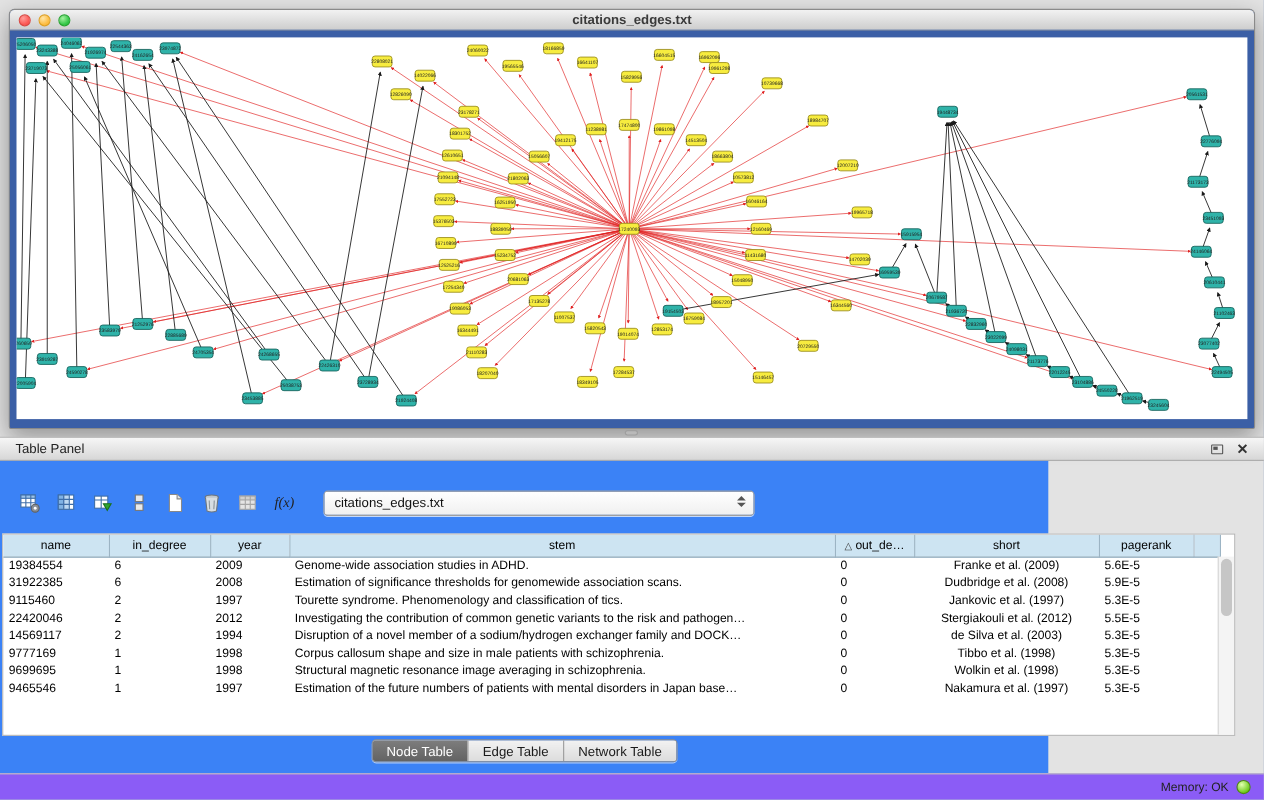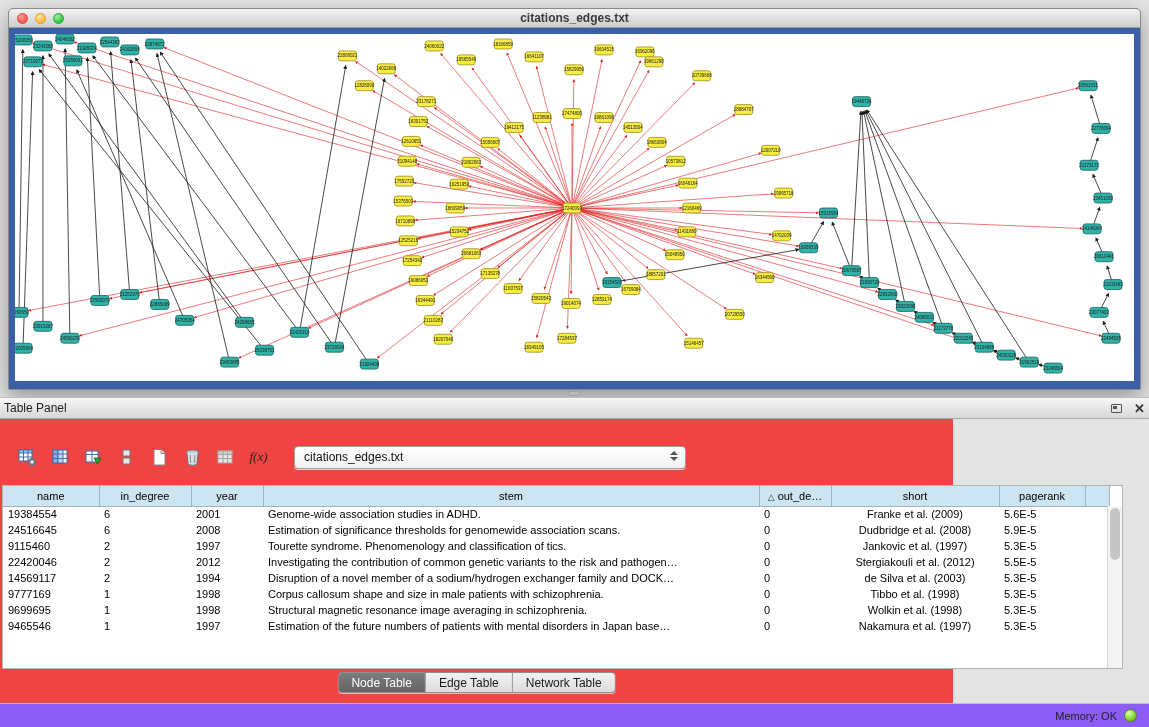--- a/index.html
+++ b/index.html
@@ -24,28 +24,28 @@
   .canvas { width:100%; height:100%; background:#ffffff; position:relative; overflow:hidden; }
   .canvas svg { position:absolute; inset:0; width:100%; height:100%; }
 
   
   .gap-handle { position:absolute; left:568px; top:391px; width:12px; height:5px;
     background:#b9b9b9; border-radius:3px; border:1px solid #9f9f9f; }
 
   
   .panel-header { position:absolute; left:0; top:397px; width:1149px; height:22px;
     background:linear-gradient(#f6f6f6,#d7d7d7); border-top:1px solid #bcbcbc;
-    border-bottom:1px solid #a9a9a9; display:flex; align-items:center; padding:0 4px; }
+    border-bottom:1px solid #a9a9a9; display:flex; align-items:center; padding:0 14px; }
   .panel-title { font-size:12px; color:#222; }
   .ph-icons { margin-left:auto; display:flex; align-items:center; gap:12px; }
   .float-ic { width:11px; height:9px; border:1.5px solid #555; border-radius:1px; position:relative; display:inline-block; }
   .float-ic::after { content:""; position:absolute; left:1px; top:1px; width:4px; height:3px; background:#555; }
   .close-ic { font-size:13px; font-weight:bold; color:#333; line-height:1; cursor:default; }
 
-  .panel-body { position:absolute; left:0; top:419px; width:953px; height:284px; background:#ef4444; }
+  .panel-body { position:absolute; left:0; top:419px; width:953px; height:284px; background:#3b82f6; }
 
   
   .toolbar { position:absolute; left:14px; top:24px; height:28px; display:flex; align-items:center; gap:6px; }
   .tb-btn { width:27px; height:25px; display:flex; align-items:center; justify-content:center;
     border-radius:3px; background:transparent; border:none; }
   .tb-btn svg { display:block; }
   .fx-label { font-size:13px; font-style:italic; color:#222; font-family:"Liberation Serif", serif; }
   .dropdown { position:relative; margin-left:16px; width:392px; height:23px;
     border:1px solid #9f9f9f; border-radius:4px; background:linear-gradient(#ffffff,#f0f0f0);
     display:flex; align-items:center; padding:0 24px 0 9px; font-size:12px; color:#111;
@@ -777,29 +777,29 @@
             <th><span class="sort-glyph">△</span><span>out_de…</span></th>
             <th><span>short</span></th>
             <th><span>pagerank</span></th>
             <th></th>
           </tr>
         </thead>
       <tbody id="table-body">
           <tr>
             <td>19384554</td>
             <td>6</td>
-            <td>2001</td>
+            <td>2009</td>
             <td>Genome-wide association studies in ADHD.</td>
             <td>0</td>
             <td class="c-short">Franke et al. (2009)</td>
             <td>5.6E-5</td>
             <td></td>
           </tr>
           <tr>
-            <td>24516645</td>
+            <td>31922385</td>
             <td>6</td>
             <td>2008</td>
             <td>Estimation of significance thresholds for genomewide association scans.</td>
             <td>0</td>
             <td class="c-short">Dudbridge et al. (2008)</td>
             <td>5.9E-5</td>
             <td></td>
           </tr>
           <tr>
             <td>9115460</td>

